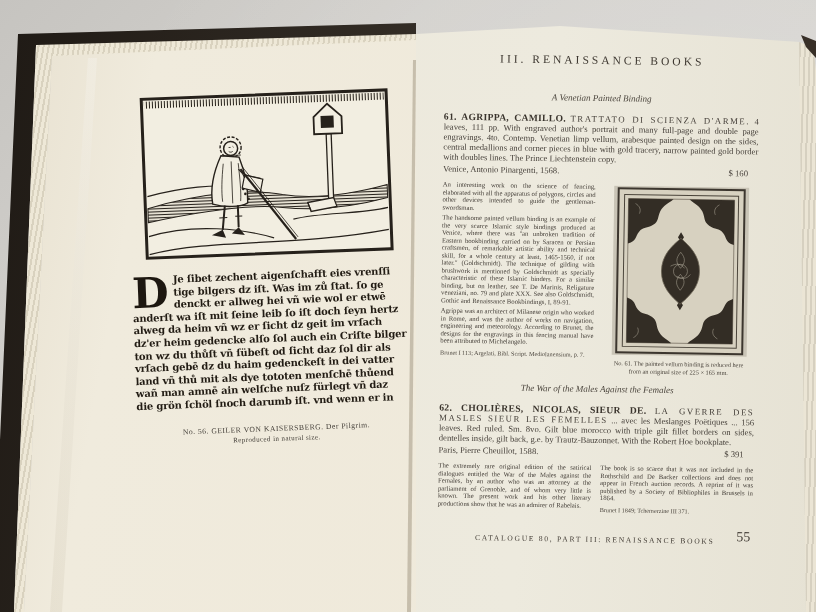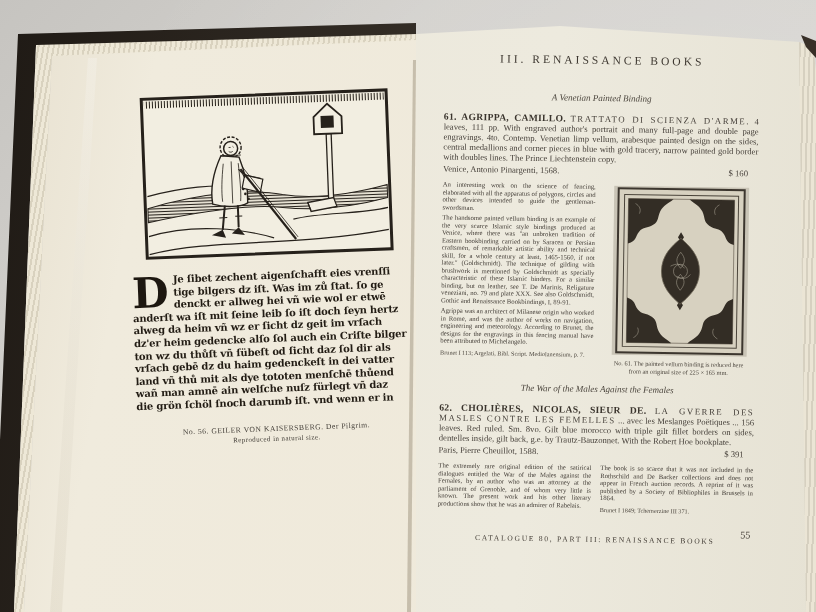--- a/index.html
+++ b/index.html
@@ -79,21 +79,21 @@
   .cols{display:flex;gap:9px;margin-top:7px;}
   .col{width:153px;font-size:6.7px;line-height:7.5px;text-align:justify;}
   .col p{margin:0;}
   .col p + p{margin-top:3px;}
   .footnote{font-size:6.2px;margin-top:4px !important;color:#4c463e;}
   .binding-fig{width:153px;margin:0;text-align:center;}
   .binding-svg{display:block;margin:2px auto 0;}
   .fig-caption{font-size:6.3px;line-height:8px;margin-top:4px;color:#4a443c;}
   .footer-row{position:relative;margin-top:15px;text-align:center;}
   .footer-text{display:inline-block;font-size:7.6px;letter-spacing:1.7px;color:#443e37;}
-  .folio{position:absolute;right:2px;top:-1px;font-size:10px;color:#443e37;}
+  .folio{position:absolute;right:2px;top:-1px;font-size:14px;color:#443e37;}
 </style>
 </head>
 <body>
 
 <div class="scene">
 
   <div class="layer cover-left"></div>
   <div class="layer edges-left"></div>
   <div class="layer page-left"></div>
   <div class="layer crease-left"></div>
@@ -229,21 +229,21 @@
           <div>No. 61. The painted vellum binding is reduced here</div>
           <div>from an original size of 225 × 165 mm.</div>
         </figcaption>
       </figure>
     </div>
 
     <div class="rp-sub rp-sub-2">The War of the Males Against the Females</div>
 
     <p class="entry-head">
       <span class="e-author">62. CHOLIÈRES, NICOLAS, SIEUR DE.</span>
-      <span class="e-title">LA GVERRE DES MASLES CONTRE LES FEMELLES</span>
+      <span class="e-title">LA GVERRE DES MASLES SIEUR LES FEMELLES</span>
       <span class="e-desc">... avec les Meslanges Poëtiques ... 156 leaves. Red ruled. Sm. 8vo. Gilt blue morocco with triple gilt fillet borders on sides, dentelles inside, gilt back, g.e. by Trautz-Bauzonnet. With the Robert Hoe bookplate.</span>
     </p>
     <div class="imprint-row">
       <span>Paris, Pierre Cheuillot, 1588.</span>
       <span>$ 391</span>
     </div>
 
     <div class="cols">
       <div class="col">
         <p>The extremely rare original edition of the satirical dialogues entitled the War of the Males against the Females, by an author who was an attorney at the parliament of Grenoble, and of whom very little is known. The present work and his other literary productions show that he was an admirer of Rabelais.</p>

